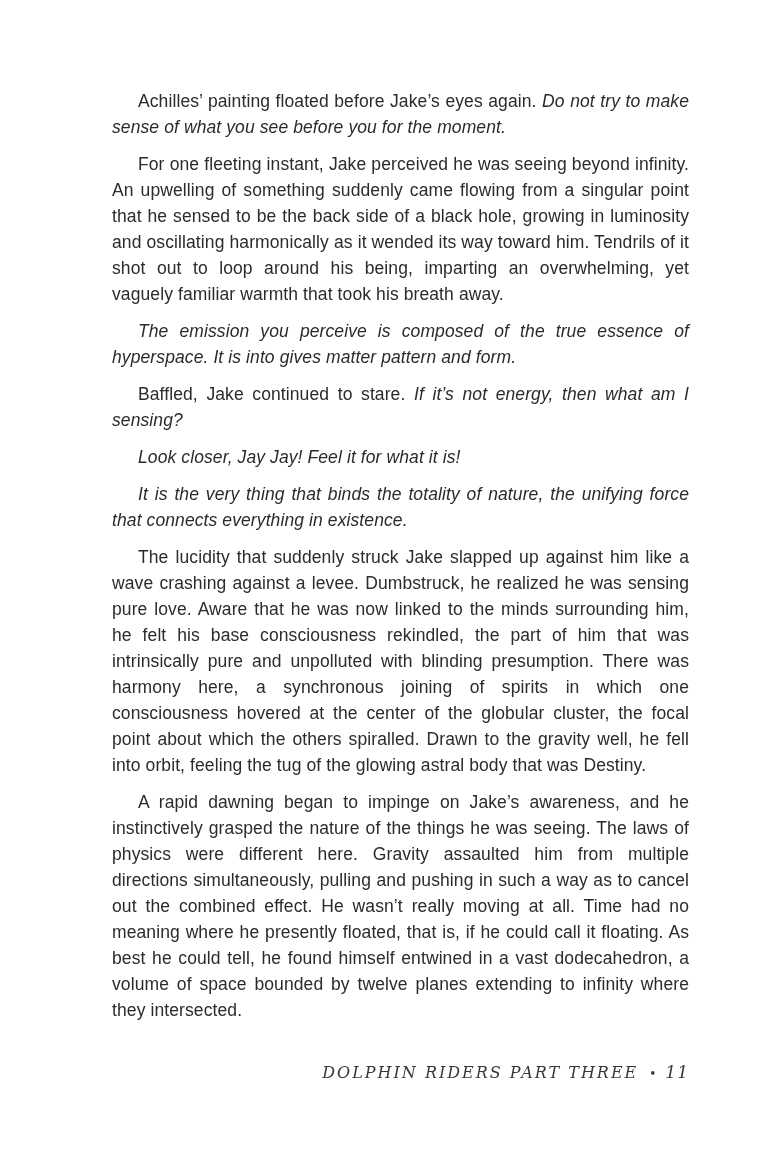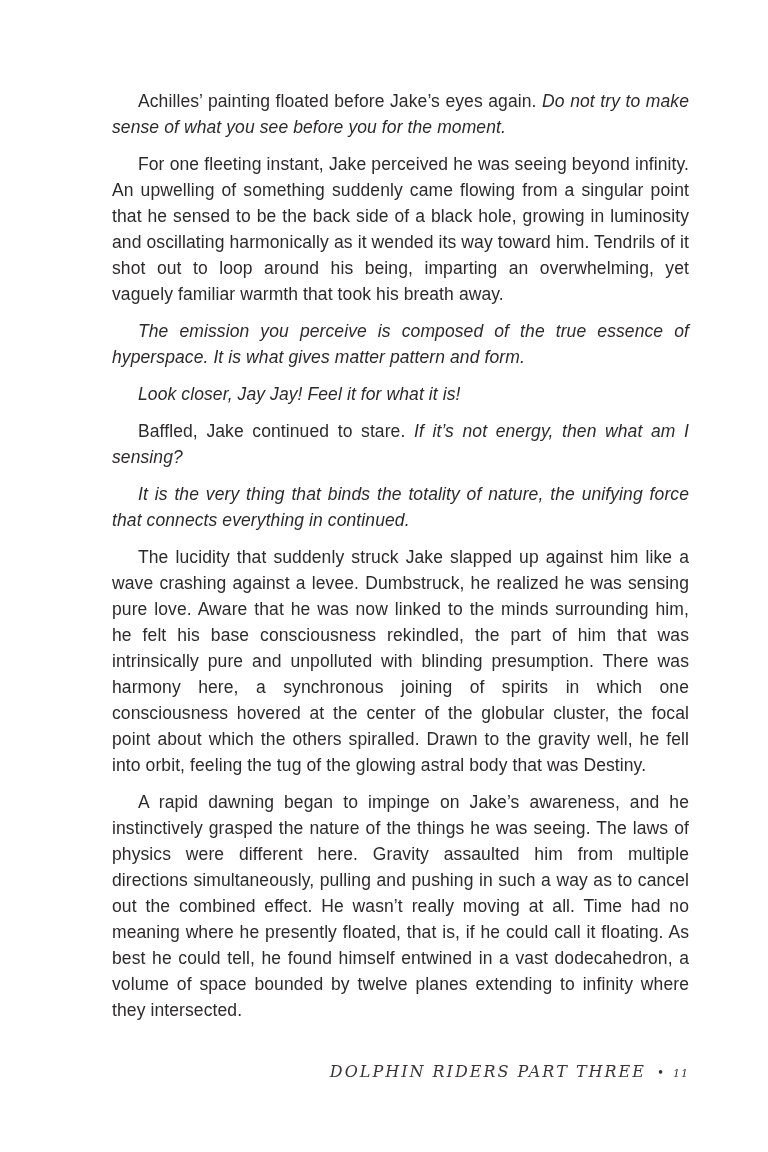--- a/index.html
+++ b/index.html
@@ -46,37 +46,37 @@
   .footer .book-title {
     font-size: 16px;
     letter-spacing: 2px;
   }
   .footer .separator {
     font-size: 12px;
     margin: 0 9px 0 11px;
     letter-spacing: 0;
   }
   .footer .page-number {
-    font-size: 11px;
+    font-size: 17px;
     letter-spacing: 1px;
   }
 </style>
 </head>
 <body>
 
 <div class="page">
 
   <div class="text-block">
 
   <p><span class="seg-normal">Achilles’ painting floated before Jake’s eyes again. </span><span class="seg-italic">Do not try to make sense of what you see before you for the moment.</span></p>
       <p><span class="seg-normal">For one fleeting instant, Jake perceived he was seeing beyond infinity. An upwelling of something suddenly came flowing from a singular point that he sensed to be the back side of a black hole, growing in luminosity and oscillating harmonically as it wended its way toward him. Tendrils of it shot out to loop around his being, imparting an overwhelming, yet vaguely familiar warmth that took his breath away.</span></p>
-      <p><span class="seg-italic">The emission you perceive is composed of the true essence of hyperspace. It is what gives matter pattern and form.</span></p>
+      <p><span class="seg-italic">The emission you perceive is composed of the true essence of hyperspace. It is into gives matter pattern and form.</span></p>
+      <p><span class="seg-normal">Baffled, Jake continued to stare. </span><span class="seg-italic">If it’s not energy, then what am I sensing?</span></p>
       <p><span class="seg-italic">Look closer, Jay Jay! Feel it for what it is!</span></p>
-      <p><span class="seg-normal">Baffled, Jake continued to stare. </span><span class="seg-italic">If it’s not energy, then what am I sensing?</span></p>
-      <p><span class="seg-italic">It is the very thing that binds the totality of nature, the unifying force that connects everything in continued.</span></p>
+      <p><span class="seg-italic">It is the very thing that binds the totality of nature, the unifying force that connects everything in existence.</span></p>
       <p><span class="seg-normal">The lucidity that suddenly struck Jake slapped up against him like a wave crashing against a levee. Dumbstruck, he realized he was sensing pure love. Aware that he was now linked to the minds surrounding him, he felt his base consciousness rekindled, the part of him that was intrinsically pure and unpolluted with blinding presumption. There was harmony here, a synchronous joining of spirits in which one consciousness hovered at the center of the globular cluster, the focal point about which the others spiralled. Drawn to the gravity well, he fell into orbit, feeling the tug of the glowing astral body that was Destiny.</span></p>
       <p><span class="seg-normal">A rapid dawning began to impinge on Jake’s awareness, and he instinctively grasped the nature of the things he was seeing. The laws of physics were different here. Gravity assaulted him from multiple directions simultaneously, pulling and pushing in such a way as to cancel out the combined effect. He wasn’t really moving at all. Time had no meaning where he presently floated, that is, if he could call it floating. As best he could tell, he found himself entwined in a vast dodecahedron, a volume of space bounded by twelve planes extending to infinity where they intersected.</span></p>
     </div>
 
   <div class="footer">
     <span class="book-title">DOLPHIN RIDERS PART THREE</span><span class="separator">•</span><span class="page-number">11</span>
   </div>
 
 </div>
 

